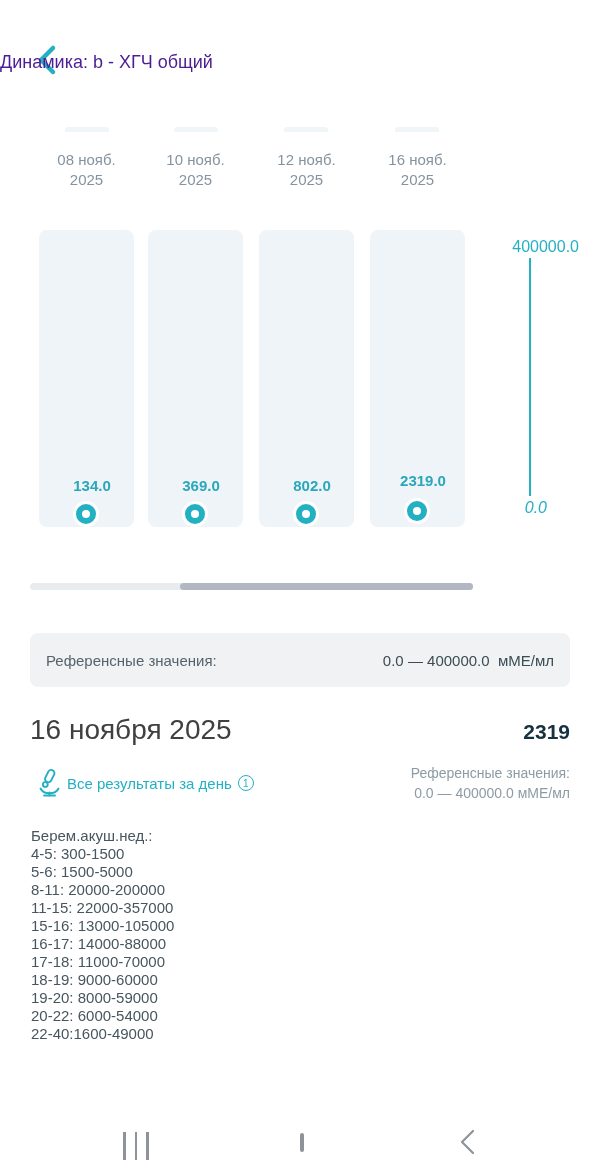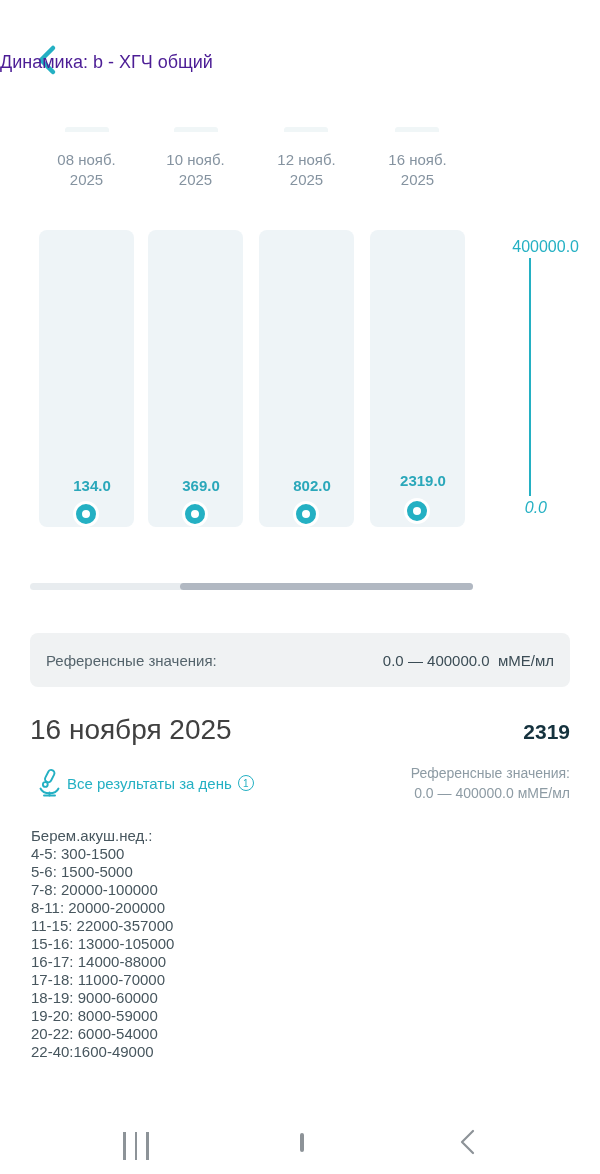--- a/index.html
+++ b/index.html
@@ -149,21 +149,20 @@
 
   <div class="detail-ref">
     <div>Референсные значения:</div>
     <div>0.0 — 400000.0 мМЕ/мл</div>
   </div>
 
   <div class="ranges">
     <div class="range-line">Берем.акуш.нед.:</div>
     <div class="range-line">4-5: 300-1500</div>
     <div class="range-line">5-6: 1500-5000</div>
-    <div class="range-line">7-8: 20000-100000</div>
     <div class="range-line">8-11: 20000-200000</div>
     <div class="range-line">11-15: 22000-357000</div>
     <div class="range-line">15-16: 13000-105000</div>
     <div class="range-line">16-17: 14000-88000</div>
     <div class="range-line">17-18: 11000-70000</div>
     <div class="range-line">18-19: 9000-60000</div>
     <div class="range-line">19-20: 8000-59000</div>
     <div class="range-line">20-22: 6000-54000</div>
     <div class="range-line">22-40:1600-49000</div>
   </div>

